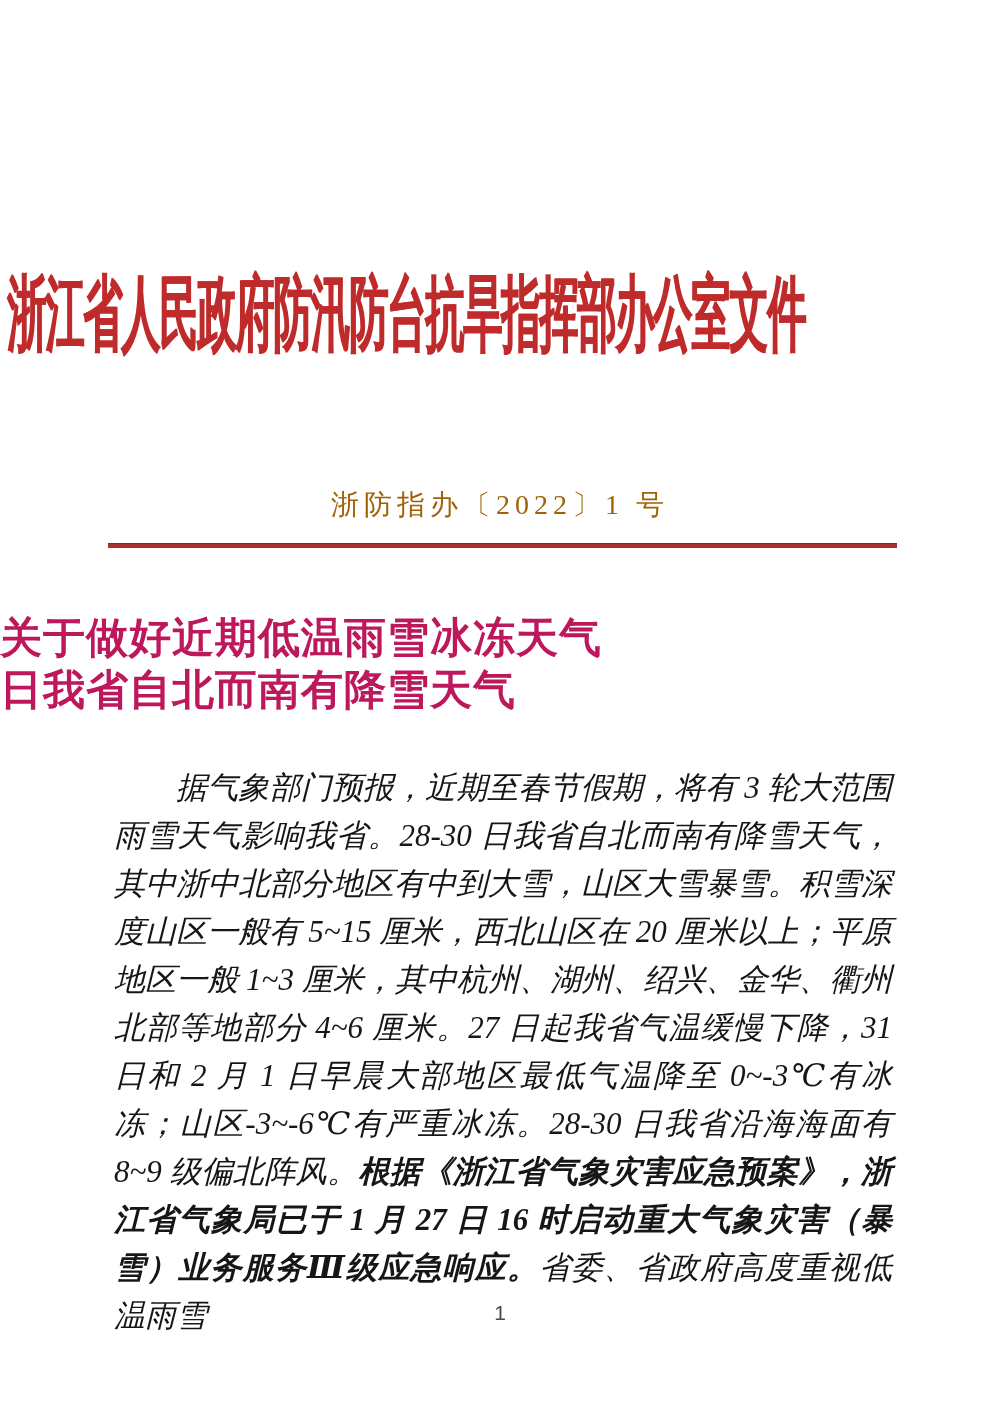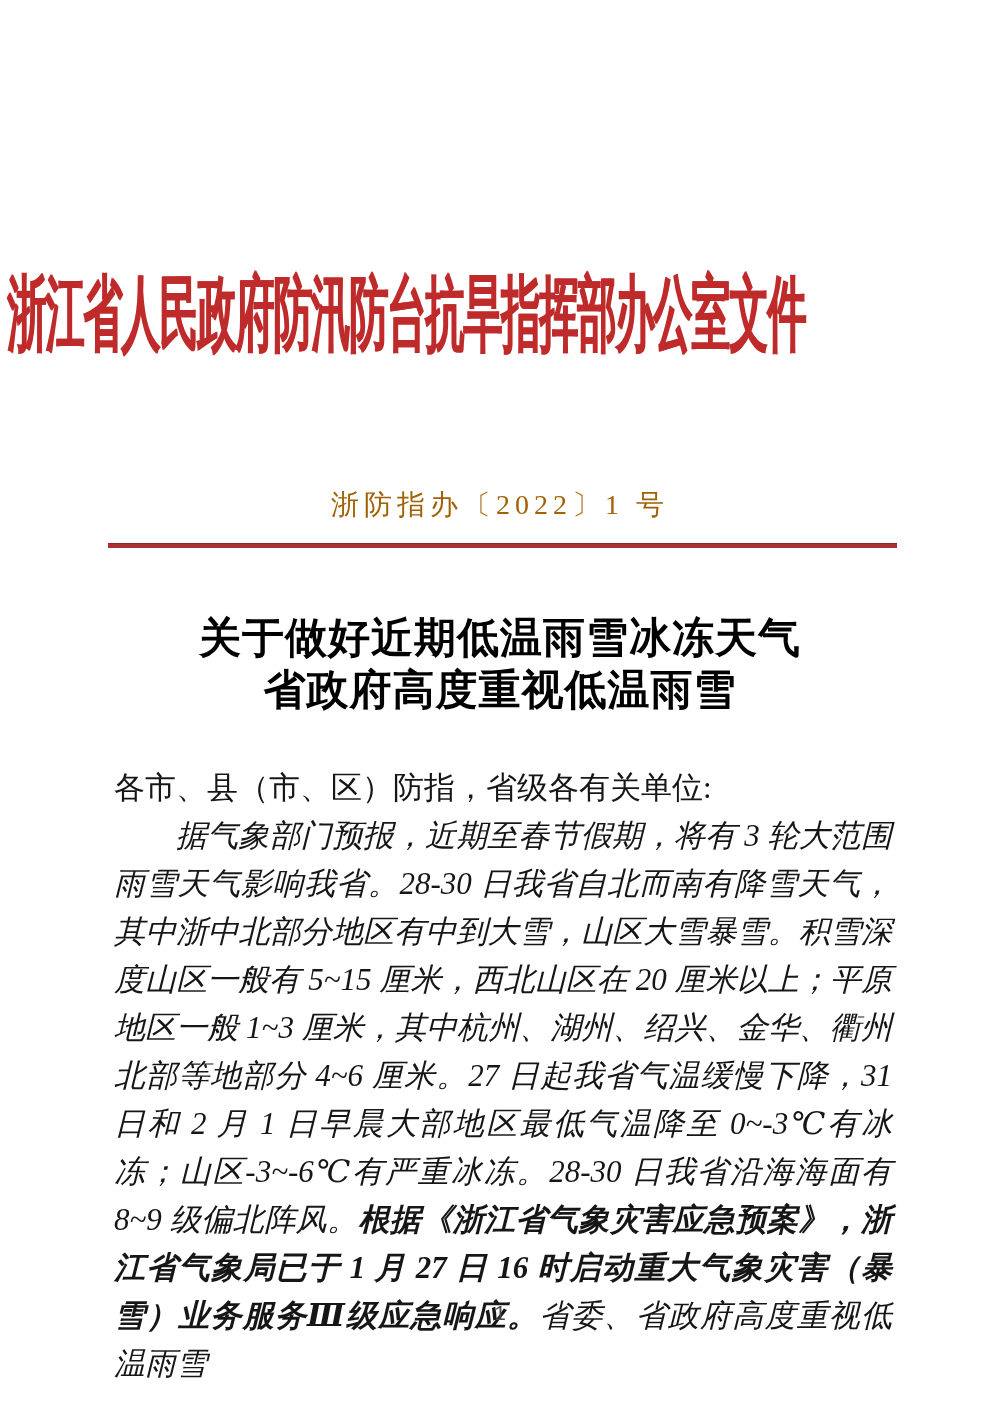--- a/index.html
+++ b/index.html
@@ -59,25 +59,24 @@
     height: 4px;
     background: #a93230;
     border-top: 1px solid #8f2226;
   }
   
   .doc-title {
     position: absolute;
     top: 612px;
     left: 0;
     width: 100%;
-    text-align: center;
     font-size: 42px;
     font-weight: 700;
     line-height: 52px;
-    color: #000000;
+    color: #be185d;
   }
   .doc-title div { letter-spacing: 1px; }
   
   .body-text {
     position: absolute;
     top: 764px;
     left: 114px;
     width: 778px;
     font-size: 31px;
     line-height: 48px;
@@ -112,23 +111,22 @@
   <div class="letterhead">
     <span class="stretch">浙江省人民政府防汛防台抗旱指挥部办公室文件</span>
   </div>
 
   <div class="doc-number">浙防指办〔2022〕1 号</div>
 
   <div class="red-rule"></div>
 
   <div class="doc-title">
     <div>关于做好近期低温雨雪冰冻天气</div>
-    <div>省政府高度重视低温雨雪</div>
+    <div>日我省自北而南有降雪天气</div>
   </div>
 
   <div class="body-text">
-    <div class="salutation">各市、县（市、区）防指，省级各有关单位:</div>
     <div class="paragraph"><span>据气象部门预报，近期至春节假期，将有 3 轮大范围雨雪天气影响我省。28-30 日我省自北而南有降雪天气，其中浙中北部分地区有中到大雪，山区大雪暴雪。积雪深度山区一般有 5~15 厘米，西北山区在 20 厘米以上；平原地区一般 1~3 厘米，其中杭州、湖州、绍兴、金华、衢州北部等地部分 4~6 厘米。27 日起我省气温缓慢下降，31 日和 2 月 1 日早晨大部地区最低气温降至 0~-3℃有冰冻；山区-3~-6℃有严重冰冻。28-30 日我省沿海海面有 8~9 级偏北阵风。</span><span class="bold">根据《浙江省气象灾害应急预案》，浙江省气象局已于 1 月 27 日 16 时启动重大气象灾害（暴雪）业务服务Ⅲ级应急响应。</span><span>省委、省政府高度重视低温雨雪</span></div>
   </div>
 
   <div class="page-number">1</div>
 
 </div>
 
 </body></html>

